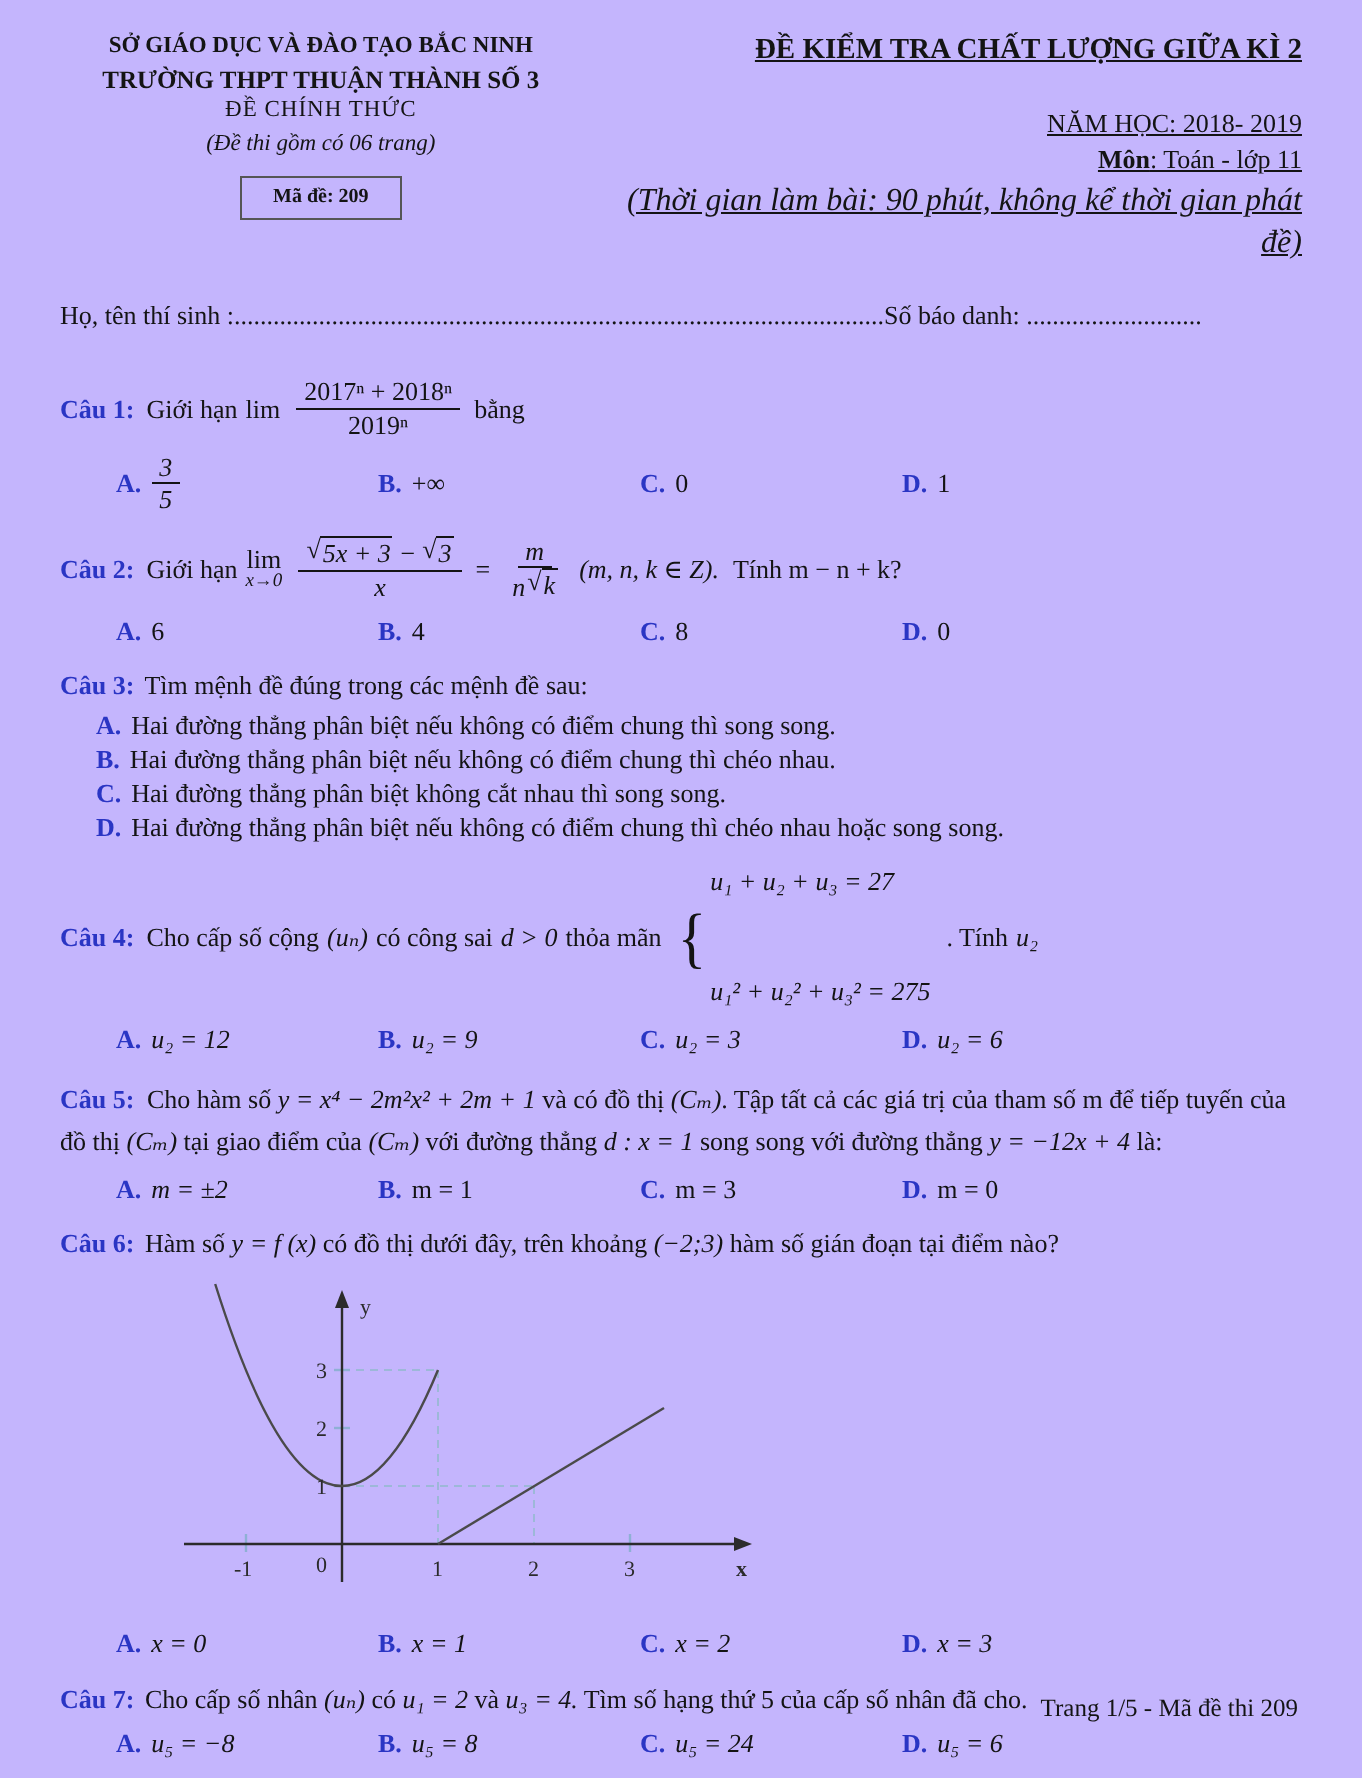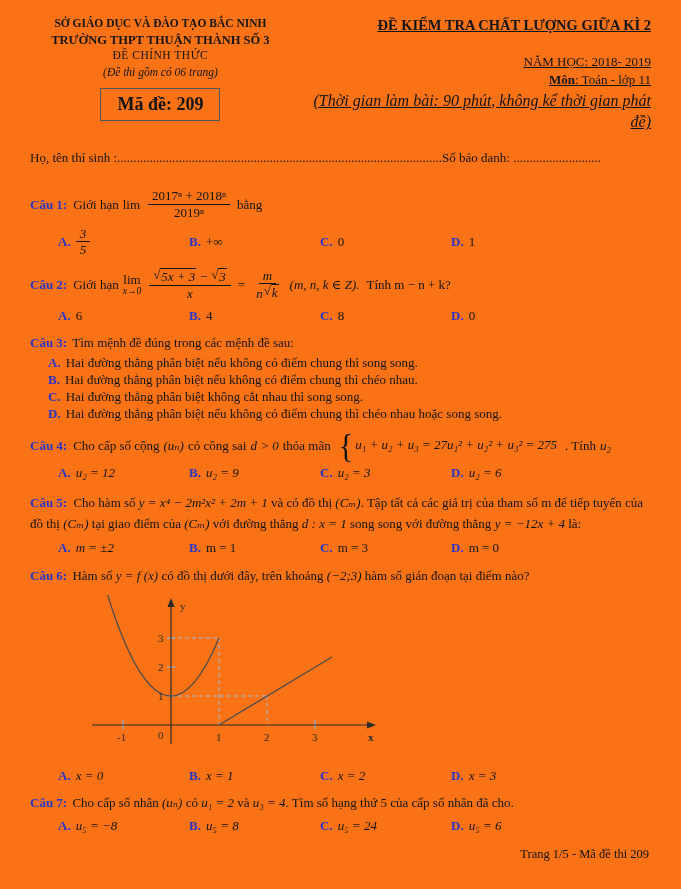--- a/index.html
+++ b/index.html
@@ -1,31 +1,31 @@
 <!DOCTYPE html>
 <html><head>
 <meta charset="utf-8">
 <style>
   html,body{margin:0;padding:0;background:#e8e8e8;}
   .page{
-    width:681px;height:889px;margin:0 auto;background:#f97316;
+    width:681px;height:889px;margin:0 auto;background:#c4b5fd;
     position:relative;overflow:hidden;
     font-family:"Liberation Serif","DejaVu Serif","DejaVu Sans",serif;
     font-size:13px;color:#141414;line-height:1.35;
   }
   .content{padding:16px 30px 0 30px;}
   
   .header{display:flex;}
   .h-left{width:42%;text-align:center;}
   .h-right{width:58%;text-align:right;text-decoration:underline;}
   .h-left .l1{font-weight:bold;font-size:11.5px;}
   .h-left .l2{font-weight:bold;font-size:12.5px;}
   .h-left .l3{font-size:11.5px;letter-spacing:.5px;}
   .h-left .l4{font-size:11.5px;font-style:italic;margin-top:1px;}
-  .code-box{display:inline-block;border:1px solid #555;padding:3px 16px;margin-top:8px;font-weight:bold;font-size:18px;}
+  .code-box{display:inline-block;border:1px solid #555;padding:3px 16px;margin-top:8px;font-weight:bold;font-size:10px;}
   .h-right .r1{font-weight:bold;font-size:14.5px;}
   .h-right .r2{font-size:13px;margin-top:17px;}
   .h-right .r3{font-size:13px;margin-top:1px;}
   .h-right .r3 b{font-weight:bold;}
   .h-right .r4{font-size:16px;font-style:italic;margin-top:1px;}
   
   .student{margin-top:16px;font-size:13px;white-space:nowrap;overflow:hidden;}
   
   .q{margin-top:10px;}
   .qflex{display:flex;align-items:center;flex-wrap:nowrap;gap:4px;}
@@ -39,21 +39,21 @@
   .frac .den{line-height:1.2;padding:0 4px;display:inline-flex;align-items:flex-end;gap:1px;}
   .lim1{font-style:normal;margin-right:1px;}
   .lim2{display:inline-flex;flex-direction:column;align-items:center;line-height:1;margin-right:1px;}
   .lim2 .limtop{font-style:normal;}
   .lim2 .limsub{font-size:9.5px;font-style:italic;margin-top:1px;}
   .sqrt{display:inline-flex;align-items:flex-start;white-space:nowrap;}
   .rsign{font-style:normal;line-height:1.1;}
   .rad{border-top:1px solid #141414;line-height:1.25;padding:0 1px;}
   .system{display:inline-flex;align-items:center;margin:0 4px;}
   .brace{font-size:30px;font-weight:300;line-height:.9;transform:scaleY(1.12);font-style:normal;}
-  .syslines{display:inline-flex;flex-direction:row;font-style:italic;line-height:1.45;padding-left:2px;}
+  .syslines{display:inline-flex;flex-direction:column;font-style:italic;line-height:1.45;padding-left:2px;gap:36px;}
   
   .opts{display:flex;align-items:center;padding-left:28px;margin-top:5px;}
   .opt{width:131px;display:inline-flex;align-items:center;gap:5px;white-space:nowrap;}
   .opt:last-child{width:auto;}
   .olabel{color:#2a35c4;font-weight:bold;}
   .optlines{padding-left:18px;margin-top:2px;}
   .optline{display:flex;gap:5px;line-height:1.32;}
   
   .graph-wrap{margin:8px 0 2px 44px;}
   

